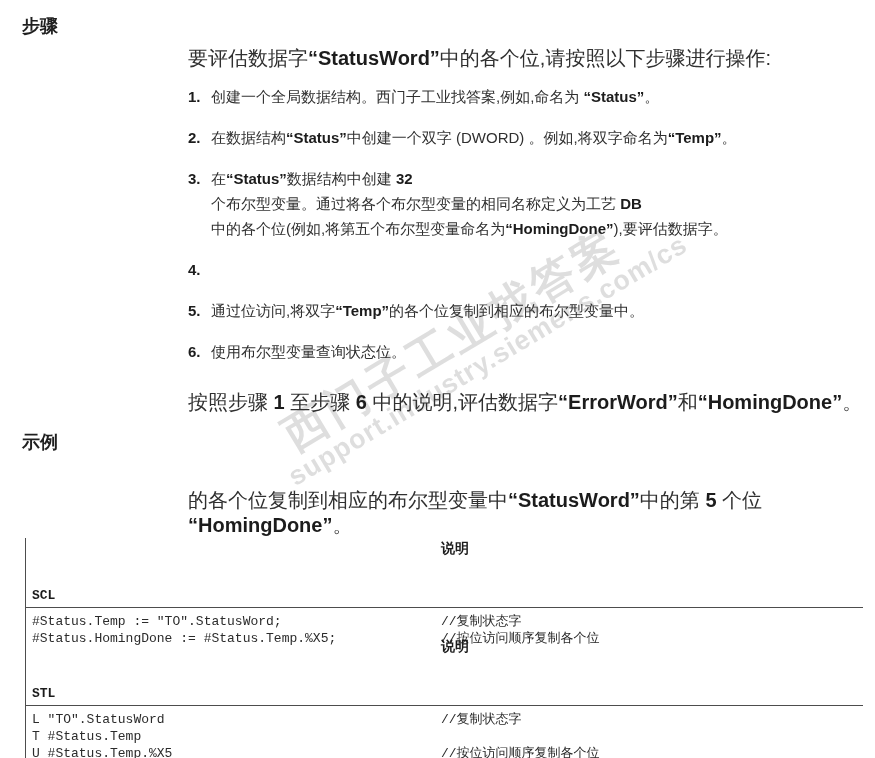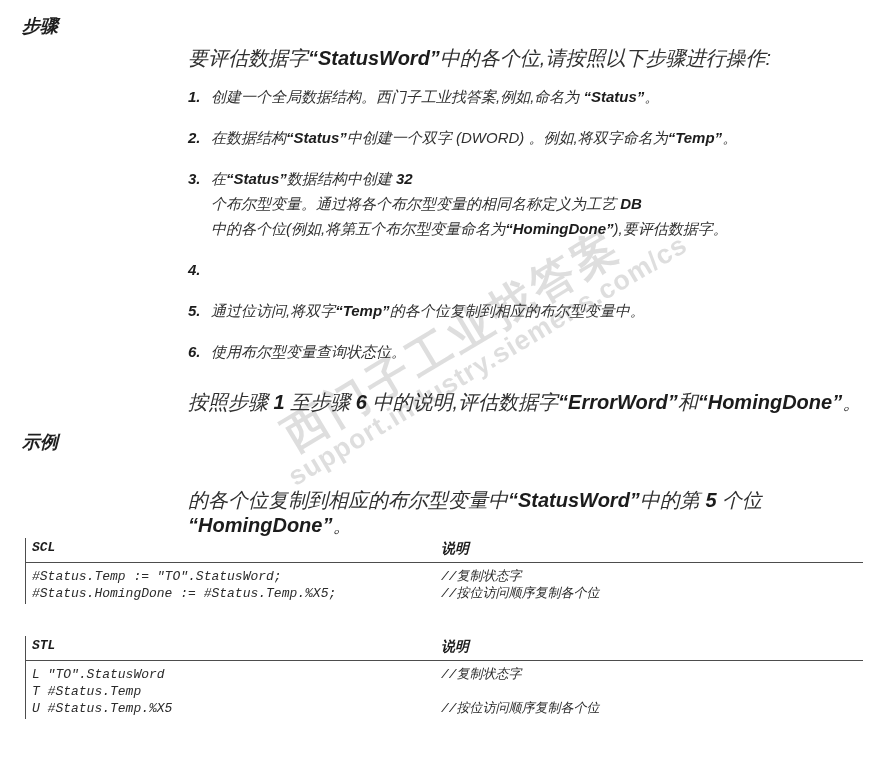--- a/index.html
+++ b/index.html
@@ -13,39 +13,39 @@
   #watermark{position:absolute;inset:0;z-index:0;pointer-events:none;user-select:none;}
   .wm{
     position:absolute;transform:rotate(-31deg);transform-origin:0 0;
     font-weight:700;color:rgba(176,176,176,0.42);
     text-shadow:1px 1px 0 rgba(255,255,255,0.85);
     white-space:nowrap;
   }
   #wm-cn{left:272px;top:414px;font-size:44px;letter-spacing:4px;}
   #wm-url{left:283px;top:466px;font-size:27px;letter-spacing:1px;}
   
-  #content{position:absolute;inset:0;z-index:1;font-style:italic;}
+  #content{position:absolute;inset:0;z-index:1;}
   .h-section{position:absolute;left:22px;font-size:18px;font-weight:700;color:#1f1f1f;}
   #hdr-steps{top:14px;}
   #hdr-example{top:430px;}
   .para{position:absolute;left:188px;font-size:20px;line-height:25px;white-space:pre-wrap;}
   #intro{top:46px;}
   #closing{top:390px;}
   #example-intro{top:488px;}
   #steps{position:absolute;left:188px;top:84px;width:675px;}
   .step{display:flex;margin-bottom:16px;font-size:15px;line-height:25px;}
   .step-num{width:23px;flex:0 0 23px;font-weight:700;color:#1c1c1c;}
   .step-text{white-space:pre-wrap;}
   
   .tbl{position:absolute;left:25px;width:837px;border-left:1px solid #4d4d4d;}
   #tbl-scl{top:538px;}
   #tbl-stl{top:636px;}
   .tbl-head,.tbl-row{display:grid;grid-template-columns:409px 1fr;padding-left:6px;}
   .tbl-head{padding-bottom:4px;padding-top:2px;border-bottom:1px solid #4d4d4d;}
-  .th-lang{font-family:"Liberation Mono","DejaVu Sans Mono",monospace;font-size:13px;font-weight:700;color:#1c1c1c;}
+  .th-lang{font-family:"Liberation Mono","DejaVu Sans Mono",monospace;font-size:13px;font-weight:700;color:#1c1c1c;margin-top:48px;}
   .th-desc{font-size:14px;font-weight:700;color:#1c1c1c;}
   .tbl-body{padding-top:5px;padding-bottom:2px;}
   .tbl-row{line-height:17px;}
   .code,.comment{
     font-family:"Liberation Mono","DejaVu Sans Mono",monospace;
     font-size:13px;color:#2b2b2b;white-space:pre;
   }
 </style>
 </head>
 <body>

